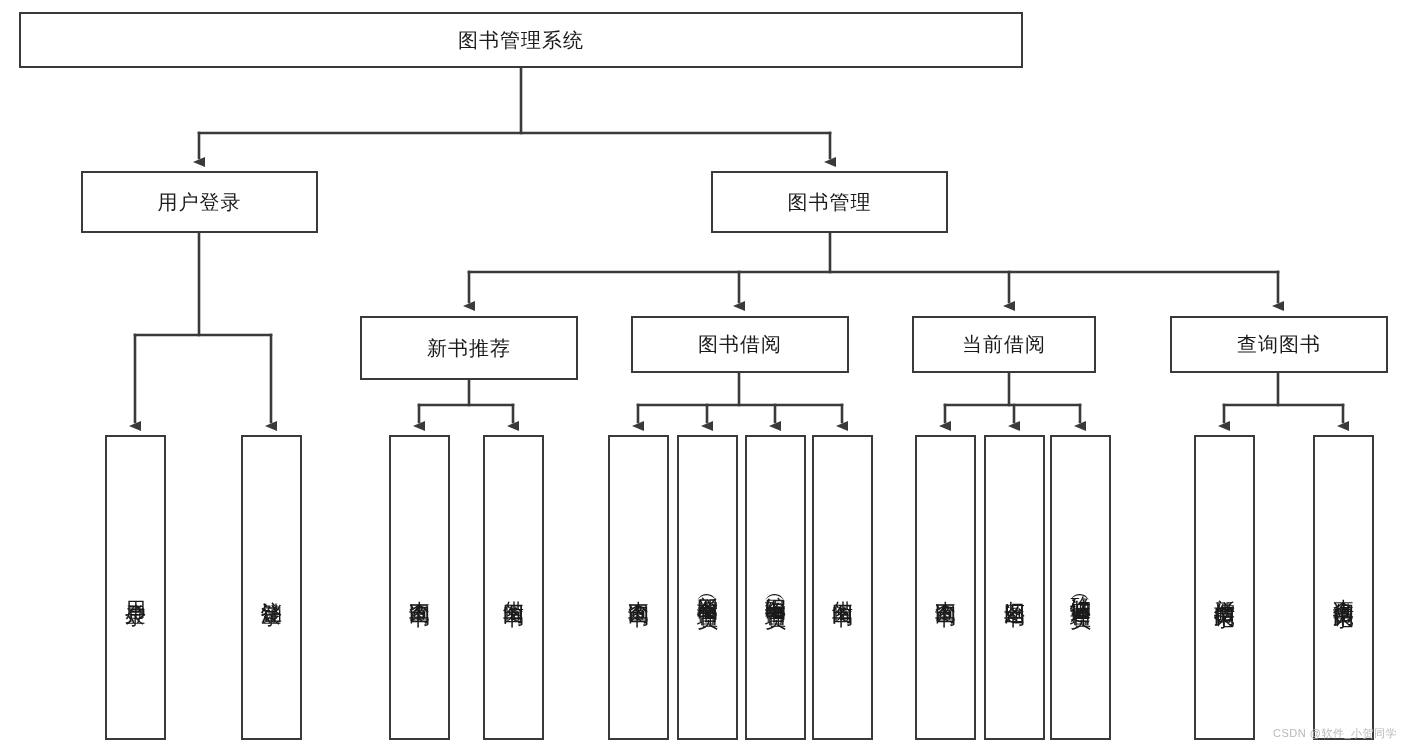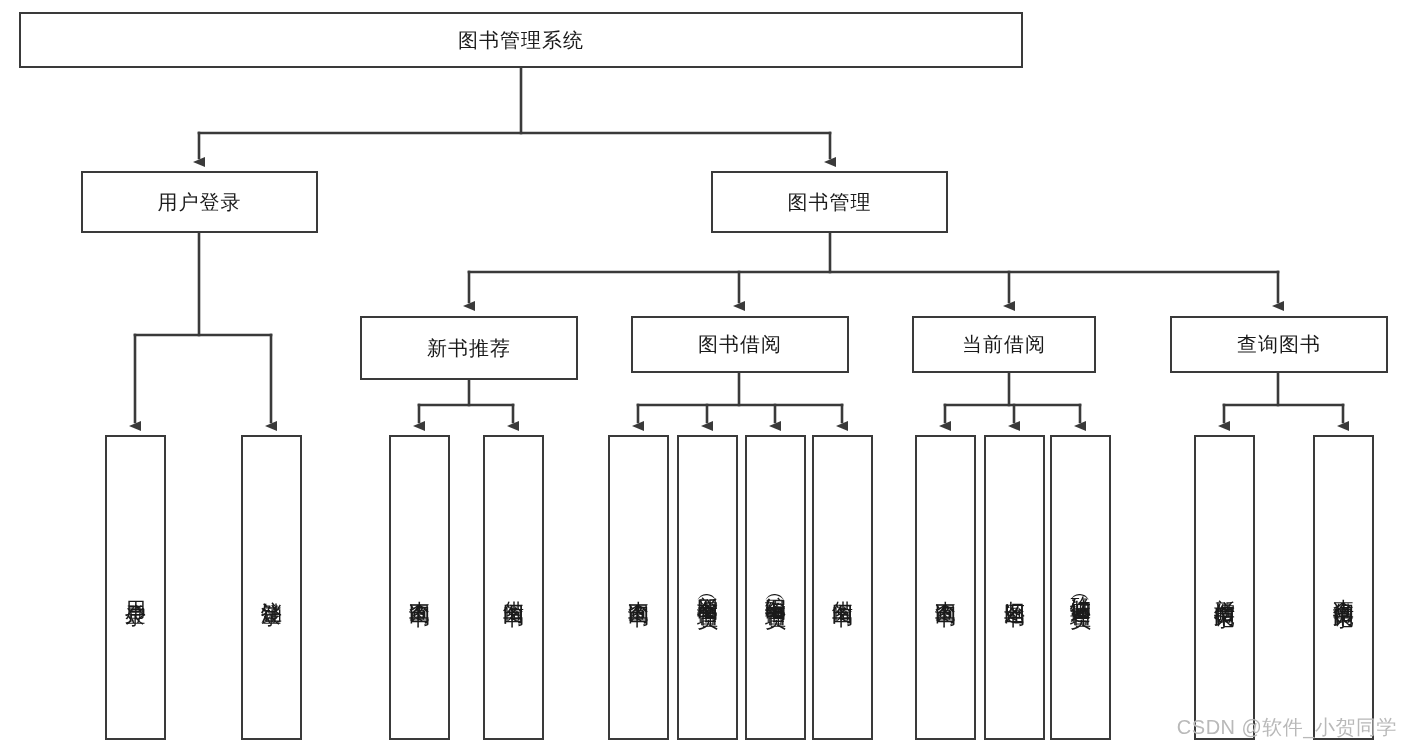--- a/index.html
+++ b/index.html
@@ -48,21 +48,21 @@
     writing-mode: vertical-rl;
     text-orientation: upright;
     line-height: 1.05;
     text-align: center;
     white-space: nowrap;
   }
   .watermark {
     position: absolute;
     right: 8px;
     bottom: 6px;
-    font-size: 20px;
+    font-size: 11px;
     color: #b9b9b9;
     letter-spacing: 0.5px;
     white-space: nowrap;
     pointer-events: none;
   }
 </style>
 </head>
 <body>
 
 <div id="canvas">

